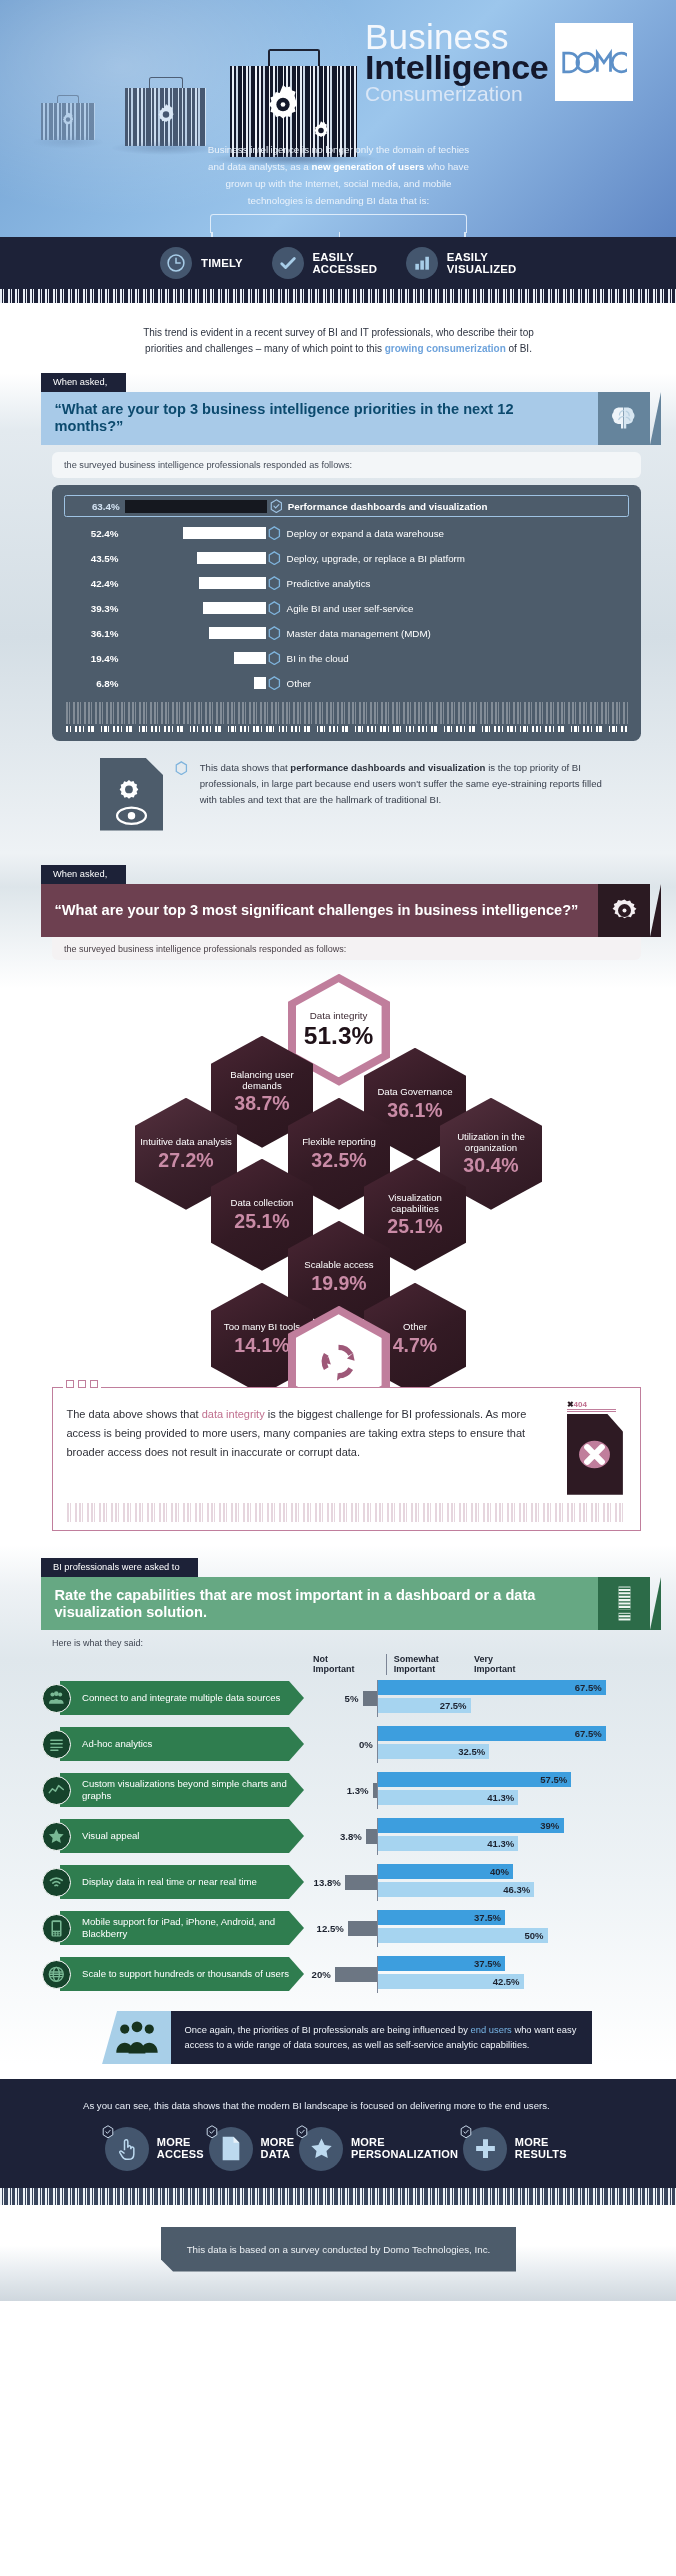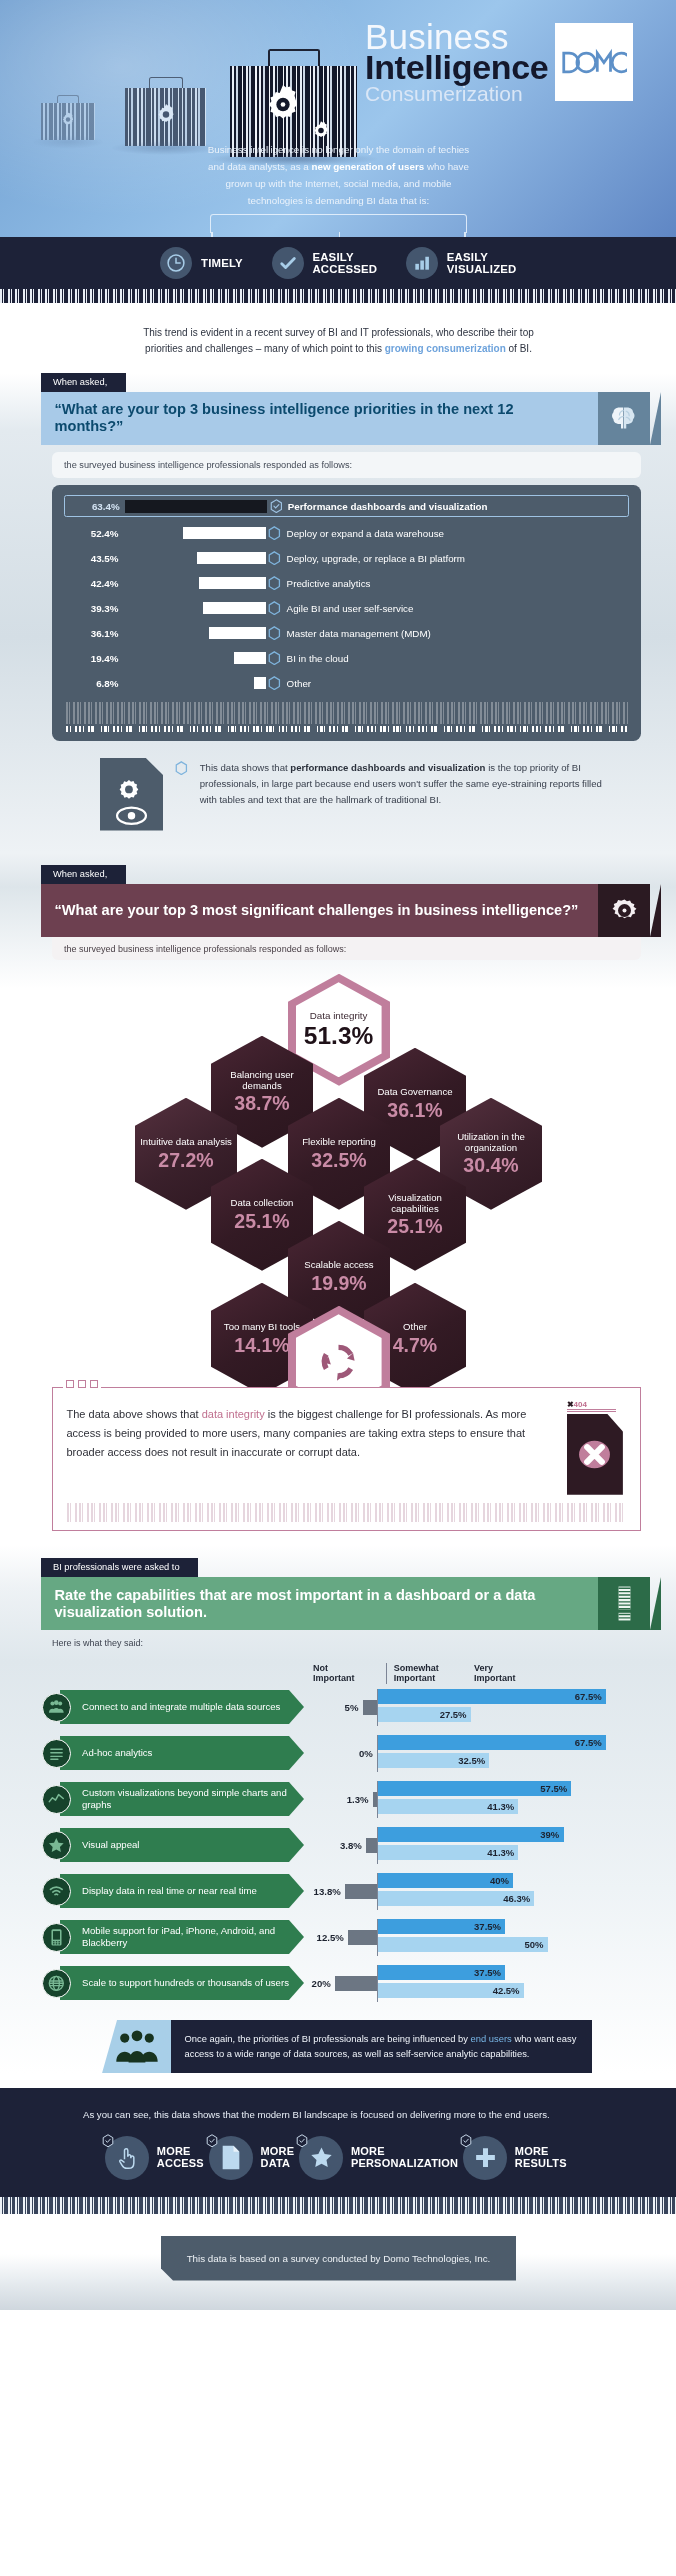--- a/index.html
+++ b/index.html
@@ -154,21 +154,21 @@
     background:repeating-linear-gradient(90deg,#e6d6de 0 1.7px,transparent 1.7px 3.4px,#e6d6de 3.4px 4.2px,transparent 4.2px 7.6px,#e6d6de 7.6px 10px,transparent 10px 12px);}
 
   
   .sec3{background:linear-gradient(180deg,#ffffff 0%,#eef2f5 8%,#dfe7ec 22%,#eef3f6 65%,#ffffff 100%);
     padding:13.5px 0 0;margin-top:13.5px;}
   .q3 .qtext{background:#66a883;}
   .q3 .qicon{background:#2c6b48;}
   .q3 .qicon:after{border-color:transparent transparent #2c6b48 transparent;}
   .heresaid{margin:7.6px 0 0 52px;font-size:9px;color:#3e4450;}
 
-  .capchart{position:relative;margin:11px 34px 0 42px;}
+  .capchart{position:relative;margin:2px 34px 0 42px;}
   .caphead{display:flex;font-size:9px;font-weight:700;line-height:1.18;color:#1d2330;
     padding-left:271px;height:25px;align-items:flex-end;}
   .caphead .h-not{width:73px;}
   .caphead .h-som{width:88px;border-left:1.3px solid #7c8596;padding-left:6.8px;}
   .caphead .h-very{width:68px;}
 
   .caprow{display:flex;align-items:center;height:46px;position:relative;}
   .cap-left{width:262px;display:flex;align-items:center;flex:0 0 auto;position:relative;}
   .cap-ico{width:29px;height:29px;border-radius:50%;background:#16432c;flex:0 0 auto;
     display:flex;align-items:center;justify-content:center;z-index:2;

